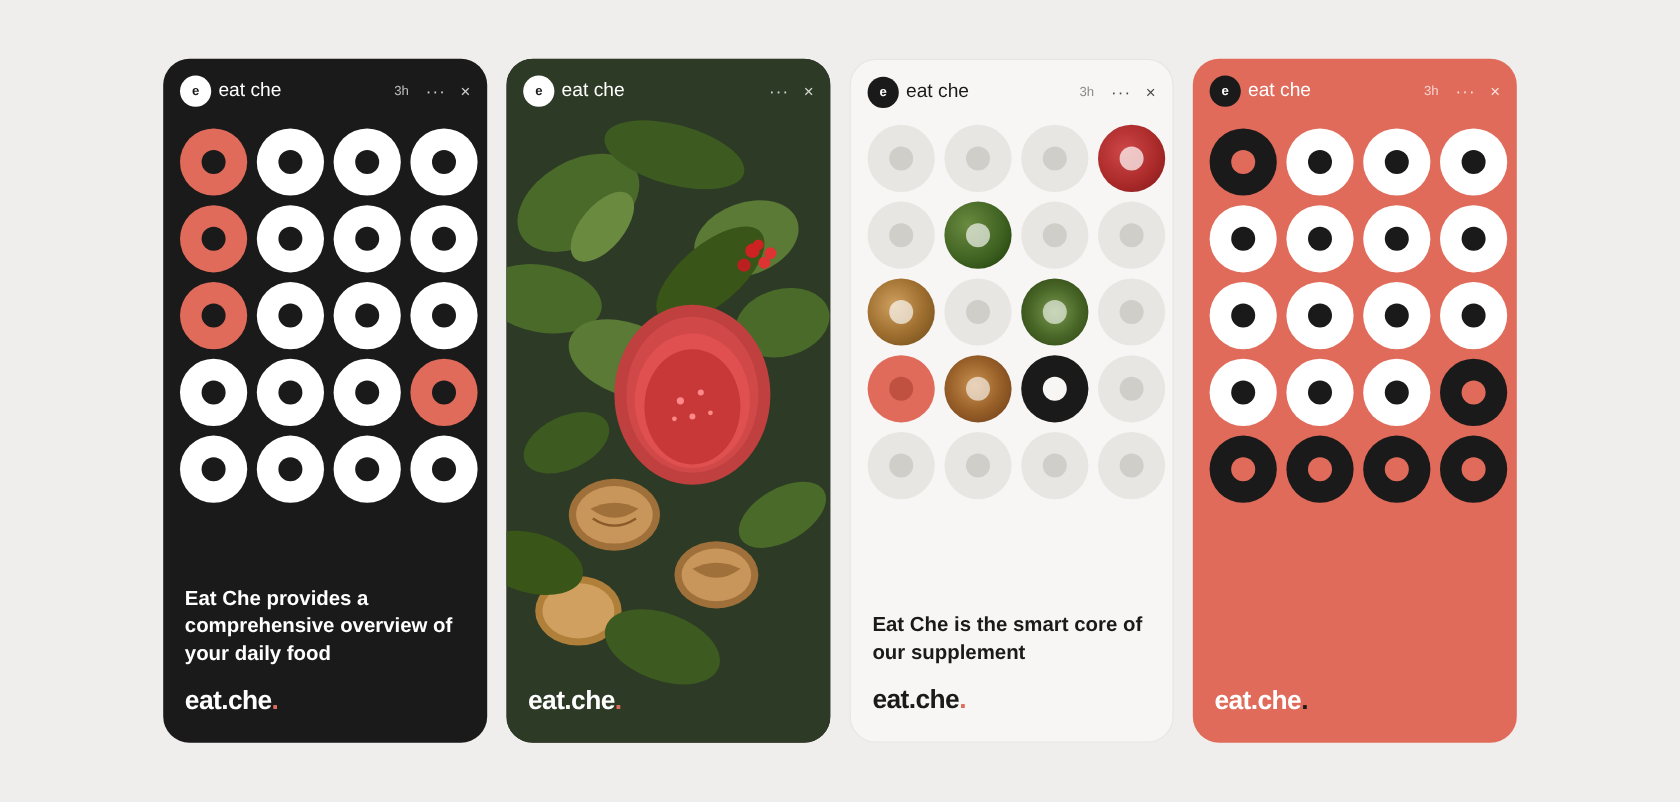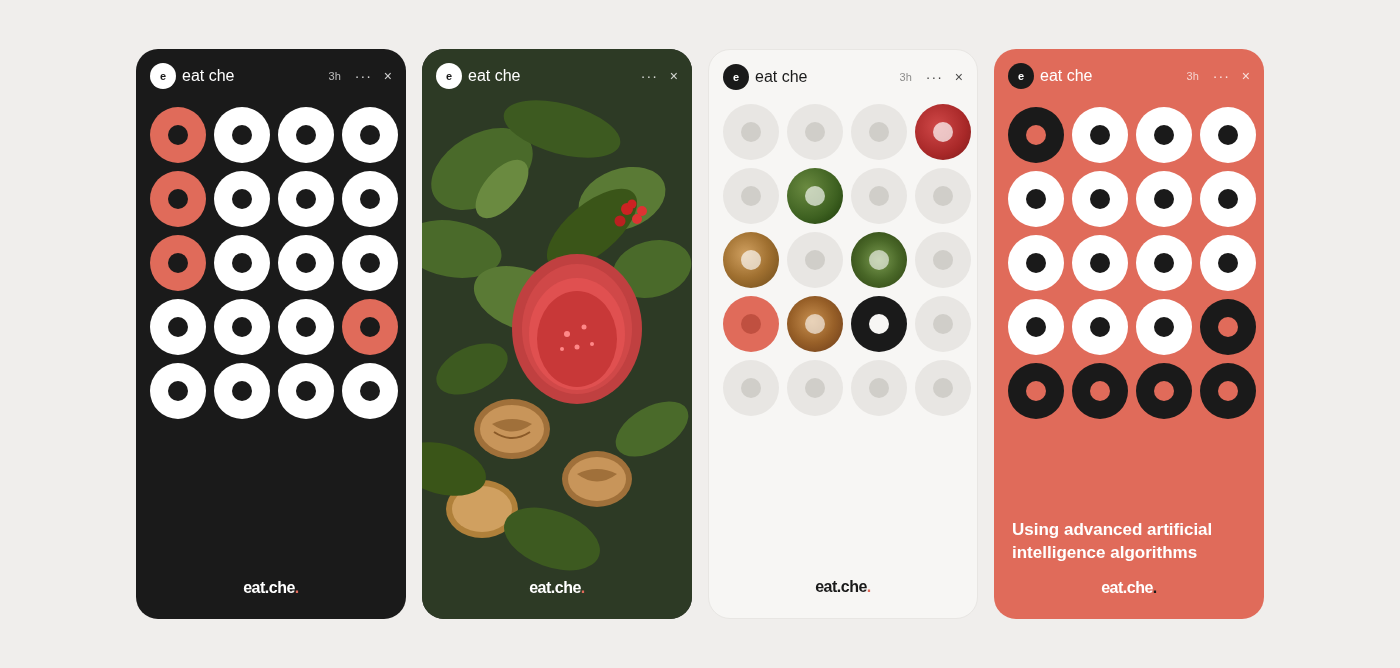--- a/index.html
+++ b/index.html
@@ -107,23 +107,23 @@
       padding: 16px 18px 22px;
       z-index: 10;
     }
     .card-description {
       font-size: 17px;
       font-weight: 700;
       line-height: 1.35;
       margin-bottom: 14px;
     }
     .card-brand-text {
-      font-size: 16px;
+      font-size: 22px;
       font-weight: 900;
-      text-align: center;
+      text-align: left;
       letter-spacing: -0.5px;
     }
     .brand-dot {
       color: #e06b5a;
     }
     .dot-black-bg { background: #1a1a1a; }
     .dot-white-on-salmon { background: white; }
   </style>
 </head>
 <body>
@@ -203,20 +203,21 @@
         </div>
       <div class="dot-item dot-white-bg">
           <div class="dot-inner dot-white-inner"></div>
         </div>
       <div class="dot-item dot-white-bg">
           <div class="dot-inner dot-white-inner"></div>
         </div>
     </div>
 
     <div class="card-bottom">
+      <p class="card-description text-white">Eat Che provides a comprehensive overview of your daily food</p>
       <p class="card-brand-text text-white">eat.che<span class="brand-dot">.</span></p>
     </div>
   </div>
 
   <div class="card card-photo">
 
     <svg style="position:absolute;top:0;left:0;width:100%;height:100%;z-index:0;" viewBox="0 0 270 570">
 
       <rect width="270" height="570" fill="#2d3a25"></rect>
 
@@ -355,20 +356,21 @@
         </div>
       <div class="dot-item" style="background:#e8e6e3;">
           <div class="dot-inner" style="background:#d0cec9;"></div>
         </div>
       <div class="dot-item" style="background:#e8e6e3;">
           <div class="dot-inner" style="background:#d0cec9;"></div>
         </div>
     </div>
 
     <div class="card-bottom">
+      <p class="card-description text-dark">Eat Che is the smart core of our supplement</p>
       <p class="card-brand-text text-dark">eat.che<span class="brand-dot">.</span></p>
     </div>
   </div>
 
   <div class="card card-salmon">
     <div class="card-header">
       <div class="logo-circle logo-circle-dark">
         <span>e</span>
       </div>
       <span class="header-brand text-white">eat che</span>
@@ -439,18 +441,17 @@
         </div>
       <div class="dot-item dot-black-bg">
           <div class="dot-inner" style="background:#e06b5a;"></div>
         </div>
       <div class="dot-item dot-black-bg">
           <div class="dot-inner" style="background:#e06b5a;"></div>
         </div>
     </div>
 
     <div class="card-bottom">
-      <p class="card-description text-white">Using advanced artificial intelligence algorithms</p>
       <p class="card-brand-text text-white">eat.che<span style="color:#1a1a1a;">.</span></p>
     </div>
   </div>
 
 </div>
 
 </body></html>

